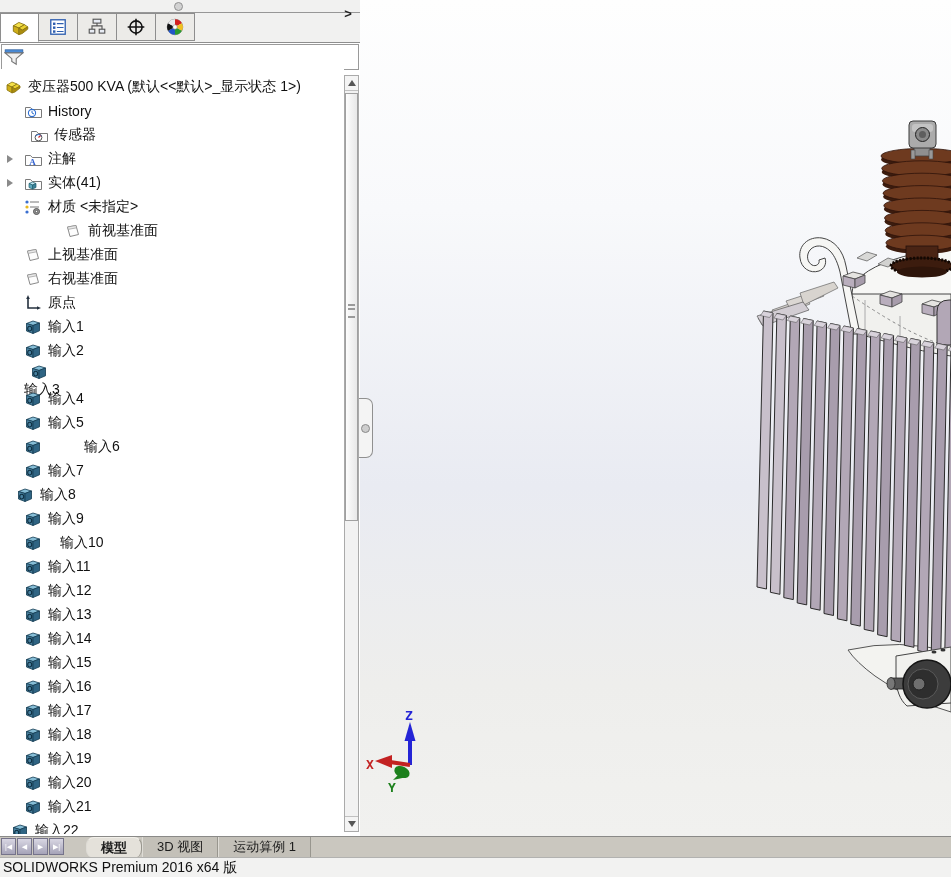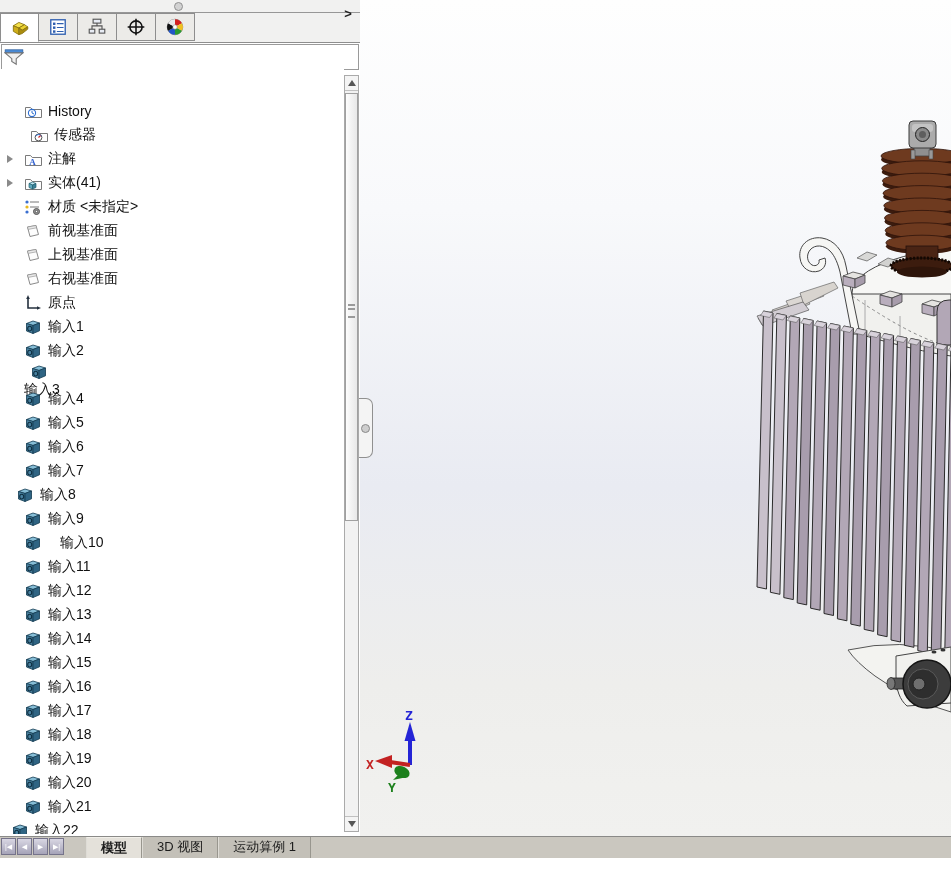--- a/index.html
+++ b/index.html
@@ -49,21 +49,21 @@
   
   .bottom-bar{position:absolute;left:0;top:836px;width:951px;height:21px;background:#cac7bf;
        border-top:1px solid #8a8a88;display:flex;align-items:stretch;}
   .navbtns{display:flex;margin:1px 0 1px 1px;}
   .navbtn{width:15px;height:17px;margin-right:1px;background:linear-gradient(180deg,#d9d7e3,#a5a3b8);
        border:1px solid #75738a;box-sizing:border-box;color:#fff;font-size:7px;line-height:15px;
        text-align:center;cursor:pointer;}
   .btabs{display:flex;margin-left:21px;}
   .btab{padding:0 14px;font-size:13px;color:#1c1c1c;line-height:20px;background:#c3c0b8;
        border-right:1px solid #98968e;border-left:1px solid #dedcd6;cursor:pointer;}
-  .btab.active{background:#e4e1da;border-top:1px solid #f2f0ea;font-weight:bold;}
+  .btab.active{background:#e4e1da;border-top:1px solid #f2f0ea;font-weight:bold;border-radius:8px;}
   
   .status-bar{position:absolute;left:0;top:857px;width:951px;height:20px;background:#f2f2f1;
        border-top:1px solid #b2b2b0;font-size:14px;color:#111;line-height:19px;padding-left:3px;box-sizing:border-box;}
 </style>
 </head>
 <body>
 
 <div id="app">
 
   <div class="left-panel">
@@ -120,20 +120,29 @@
     <div class="chevron">&gt;</div>
 
     <div class="filter-row">
       <span class="ficon"><svg viewBox="0 0 18 18" width="100%" height="100%">
             <rect x="1" y="2.5" width="16" height="2.8" fill="#4a8ad4" stroke="#2a5a9a" stroke-width=".6"></rect>
       <polygon points="1,5.3 17,5.3 11,10.5 11,15.5 7,13 7,10.5" fill="#f0f0f0" stroke="#777"></polygon>
           </svg></span>
     </div>
 
     <div class="tree-view">
+        <div class="trow" style="top: 6px; padding-left: 4px;">
+          <span class="ticon"><svg viewBox="0 0 18 18" width="100%" height="100%">
+              <polygon points="3,7 8,4 13,6 8,9" fill="#f4e04a" stroke="#8a7410" stroke-width=".8"></polygon>
+      <polygon points="8,9 13,6 16,8 11,11" fill="#ecd22e" stroke="#8a7410" stroke-width=".8"></polygon>
+      <polygon points="3,7 8,9 8,15 3,12" fill="#cfae18" stroke="#8a7410" stroke-width=".8"></polygon>
+      <polygon points="8,15 8,9 11,11 16,8 16,10 11,14" fill="#ab8c0e" stroke="#8a7410" stroke-width=".8"></polygon>
+            </svg></span>
+          <span class="tlabel">变压器500 KVA (默认&lt;&lt;默认&gt;_显示状态 1&gt;)</span>
+        </div>
         <div class="trow" style="top: 30px; padding-left: 24px;">
           <span class="ticon"><svg viewBox="0 0 18 18" width="100%" height="100%">
               <path d="M1.5,5.5 h5 l1.8,2 h9.2 v8 h-16 Z" fill="#fefefe" stroke="#7a7a7a"></path>
               <circle cx="8" cy="11" r="3.6" fill="#fff" stroke="#2f6fd0" stroke-width="1.1"></circle>
       <path d="M8,8.8 V11 L10,12" stroke="#2f6fd0" fill="none"></path>
             </svg></span>
           <span class="tlabel">History</span>
         </div>
         <div class="trow" style="top: 54px; padding-left: 30px;">
           <span class="ticon"><svg viewBox="0 0 18 18" width="100%" height="100%">
@@ -166,21 +175,21 @@
           <span class="ticon"><svg viewBox="0 0 18 18" width="100%" height="100%">
               <circle cx="3" cy="4" r="1.6" fill="#3a6fd0"></circle>
               <circle cx="3" cy="9" r="1.6" fill="#e8b820"></circle>
       <circle cx="3" cy="14" r="1.6" fill="#3a6fd0"></circle>
               <path d="M6,4 h9 M6,9 h9" stroke="#777"></path>
       <circle cx="12.5" cy="13.5" r="3" fill="#9a9a9a" stroke="#555"></circle>
               <circle cx="12.5" cy="13.5" r="1.2" fill="#fff" stroke="#555"></circle>
             </svg></span>
           <span class="tlabel">材质 &lt;未指定&gt;</span>
         </div>
-        <div class="trow" style="top: 150px; padding-left: 24px;">
+        <div class="trow" style="top: 150px; padding-left: 24px; margin-left: 40px;">
           <span class="ticon"><svg viewBox="0 0 18 18" width="100%" height="100%">
               <polygon points="3.5,5 12,3.5 14.5,12.5 6,14.5" fill="#fdfdfd" stroke="#8a8a8a"></polygon>
       <polygon points="3.5,5 12,3.5 12.6,5.8 4.2,7.4" fill="#e9e9e9" stroke="#8a8a8a" stroke-width=".6"></polygon>
             </svg></span>
           <span class="tlabel">前视基准面</span>
         </div>
         <div class="trow" style="top: 174px; padding-left: 24px;">
           <span class="ticon"><svg viewBox="0 0 18 18" width="100%" height="100%">
               <polygon points="3.5,5 12,3.5 14.5,12.5 6,14.5" fill="#fdfdfd" stroke="#8a8a8a"></polygon>
       <polygon points="3.5,5 12,3.5 12.6,5.8 4.2,7.4" fill="#e9e9e9" stroke="#8a8a8a" stroke-width=".6"></polygon>
@@ -240,21 +249,21 @@
         </div>
         <div class="trow" style="top: 342px; padding-left: 24px;">
           <span class="ticon"><svg viewBox="0 0 18 18" width="100%" height="100%">
               <polygon points="2.5,5.5 9,3 15.5,5 9,7.5" fill="#86bdd6" stroke="#123a50" stroke-width=".8"></polygon>
       <polygon points="2.5,5.5 9,7.5 9,15.5 2.5,13" fill="#48809f" stroke="#123a50" stroke-width=".8"></polygon>
       <polygon points="9,7.5 15.5,5 15.5,12.8 9,15.5" fill="#2f6483" stroke="#123a50" stroke-width=".8"></polygon>
       <ellipse cx="5.7" cy="10.6" rx="2" ry="2.4" fill="none" stroke="#0e2f42" stroke-width="1.1"></ellipse>
             </svg></span>
           <span class="tlabel">输入5</span>
         </div>
-        <div class="trow" style="top: 366px; padding-left: 24px;">
+        <div class="trow" style="top: 366px; padding-left: 24px; gap: 36px;">
           <span class="ticon"><svg viewBox="0 0 18 18" width="100%" height="100%">
               <polygon points="2.5,5.5 9,3 15.5,5 9,7.5" fill="#86bdd6" stroke="#123a50" stroke-width=".8"></polygon>
       <polygon points="2.5,5.5 9,7.5 9,15.5 2.5,13" fill="#48809f" stroke="#123a50" stroke-width=".8"></polygon>
       <polygon points="9,7.5 15.5,5 15.5,12.8 9,15.5" fill="#2f6483" stroke="#123a50" stroke-width=".8"></polygon>
       <ellipse cx="5.7" cy="10.6" rx="2" ry="2.4" fill="none" stroke="#0e2f42" stroke-width="1.1"></ellipse>
             </svg></span>
           <span class="tlabel">输入6</span>
         </div>
         <div class="trow" style="top: 390px; padding-left: 24px;">
           <span class="ticon"><svg viewBox="0 0 18 18" width="100%" height="100%">
@@ -565,13 +574,16 @@
         <div class="navbtn">▶</div>
         <div class="navbtn">▶|</div>
       </div>
     <div class="btabs">
         <div class="btab active">模型</div>
         <div class="btab">3D 视图</div>
         <div class="btab">运动算例 1</div>
       </div>
   </div>
 
+  <div class="status-bar">
+    <span>SOLIDWORKS Premium 2016 x64 版</span>
+  </div>
 </div>
 
 </body></html>

